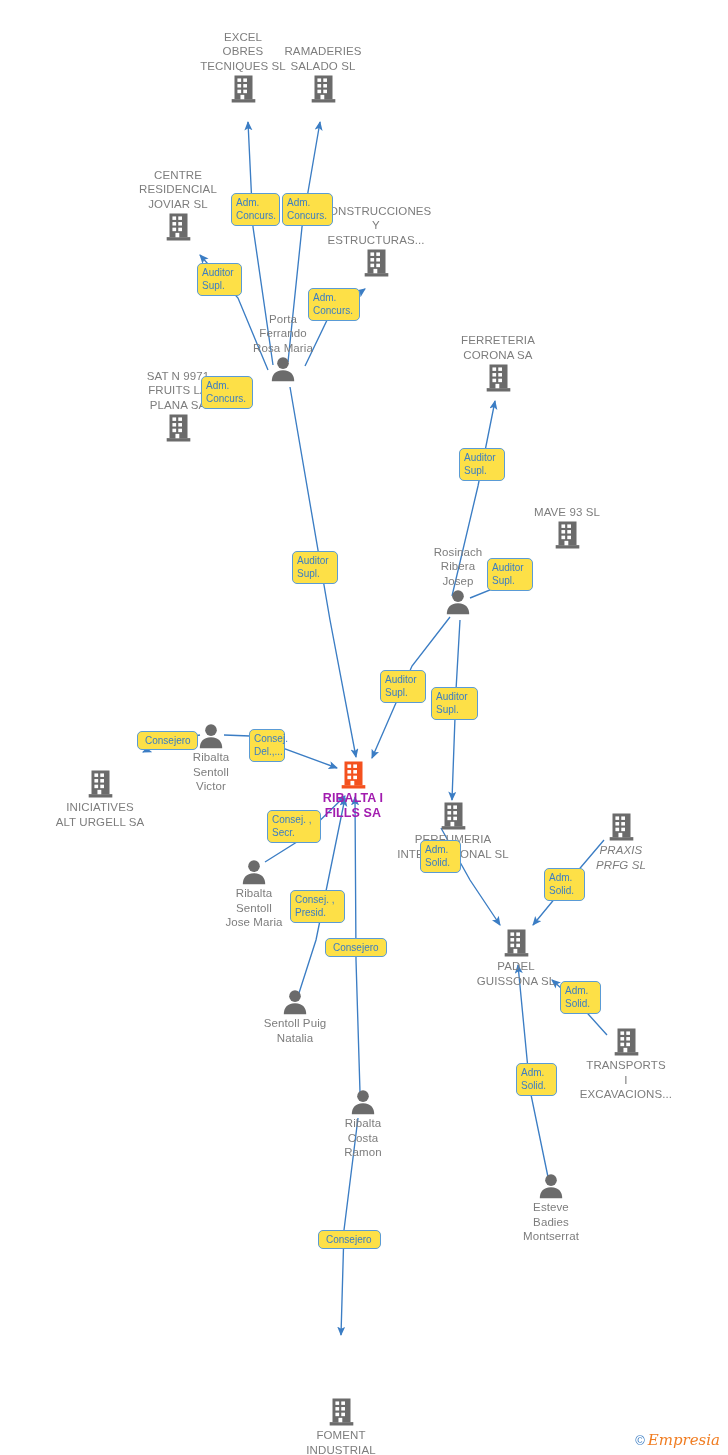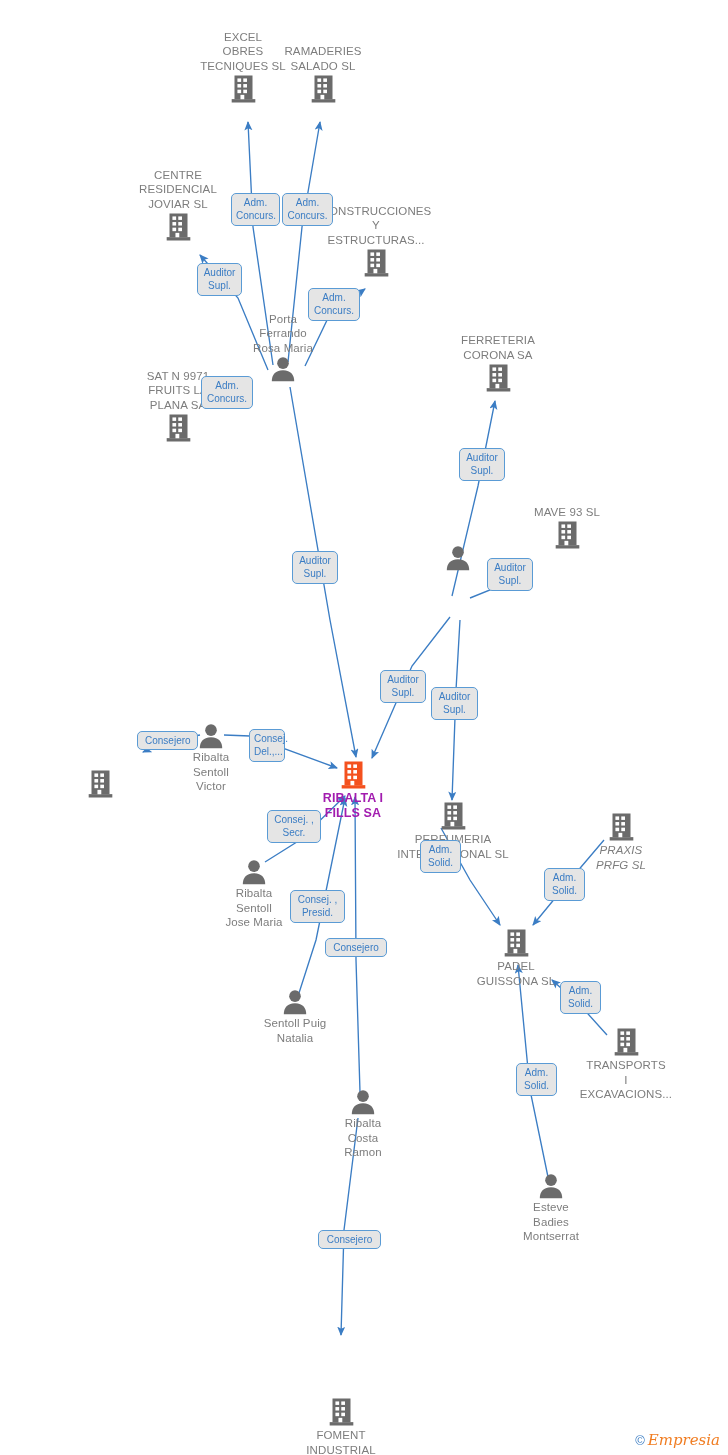--- a/index.html
+++ b/index.html
@@ -46,25 +46,25 @@
   .node.person  .cap{color:#7d7d7d;}
   .node.focus   .cap{color:#a21caf;font-weight:bold;font-size:12.5px;line-height:15px;}
   
   .node.above .cap{margin-top:0;margin-bottom:1px;}
   
   .rel{
     position:absolute;
     box-sizing:border-box;
     border:1.3px solid #5a9bd5;
     border-radius:5px;
-    background:#e5e5e5;
+    background:#fde047;
     color:#3b7dc4;
     font-size:10px;
     line-height:12.5px;
-    text-align:center;
+    text-align:left;
     padding:3px 4px 3px 4px;
     white-space:pre-line;
     z-index:6;
   }
   .rel.one-line{padding:3px 7px;}
   
   #watermark{
     position:absolute;
     right:8px;
     bottom:6px;
@@ -248,20 +248,22 @@
             <g fill="#ffffff">
               <rect x="6.6" y="3.6" width="3.3" height="3.1"></rect>
               <rect x="11.8" y="3.6" width="3.3" height="3.1"></rect>
               <rect x="6.6" y="8.6" width="3.3" height="3.1"></rect>
               <rect x="11.8" y="8.6" width="3.3" height="3.1"></rect>
               <rect x="6.6" y="13.6" width="3.3" height="3.1"></rect>
               <rect x="11.8" y="13.6" width="3.3" height="3.1"></rect>
               <rect x="9.3" y="18.2" width="3.4" height="3.9"></rect>
             </g>
           </svg></span>
+        <span class="cap">INICIATIVES
+ALT URGELL SA</span>
       </div>
       <div class="node focus" style="left: 353px; top: 760px;">
         <span class="glyph"><svg width="27" height="30" viewBox="0 0 24 26" xmlns="http://www.w3.org/2000/svg">
             <rect x="4" y="1" width="16" height="21" fill="#f4511e"></rect>
             <rect x="1.5" y="22" width="21" height="3" fill="#f4511e"></rect>
             <g fill="#ffffff">
               <rect x="6.6" y="3.6" width="3.3" height="3.1"></rect>
               <rect x="11.8" y="3.6" width="3.3" height="3.1"></rect>
               <rect x="6.6" y="8.6" width="3.3" height="3.1"></rect>
               <rect x="11.8" y="8.6" width="3.3" height="3.1"></rect>
@@ -363,20 +365,23 @@
       <div class="node person above" style="left: 283px; top: 311.5px;">
         <span class="cap">Porta
 Ferrando
 Rosa Maria</span>
         <span class="glyph"><svg width="28" height="26" viewBox="0 0 26 24" xmlns="http://www.w3.org/2000/svg">
             <circle cx="13" cy="6.6" r="5.4" fill="#6b6b6b"></circle>
             <path d="M13 13.2 C5.4 13.2 2.6 18.0 2.6 23.4 L23.4 23.4 C23.4 18.0 20.6 13.2 13 13.2 Z" fill="#6b6b6b"></path>
           </svg></span>
       </div>
       <div class="node person above" style="left: 458px; top: 544.5px;">
+        <span class="cap">Rosinach
+Ribera
+Josep</span>
         <span class="glyph"><svg width="28" height="26" viewBox="0 0 26 24" xmlns="http://www.w3.org/2000/svg">
             <circle cx="13" cy="6.6" r="5.4" fill="#6b6b6b"></circle>
             <path d="M13 13.2 C5.4 13.2 2.6 18.0 2.6 23.4 L23.4 23.4 C23.4 18.0 20.6 13.2 13 13.2 Z" fill="#6b6b6b"></path>
           </svg></span>
       </div>
       <div class="node person" style="left: 211px; top: 723px;">
         <span class="glyph"><svg width="28" height="26" viewBox="0 0 26 24" xmlns="http://www.w3.org/2000/svg">
             <circle cx="13" cy="6.6" r="5.4" fill="#6b6b6b"></circle>
             <path d="M13 13.2 C5.4 13.2 2.6 18.0 2.6 23.4 L23.4 23.4 C23.4 18.0 20.6 13.2 13 13.2 Z" fill="#6b6b6b"></path>
           </svg></span>

